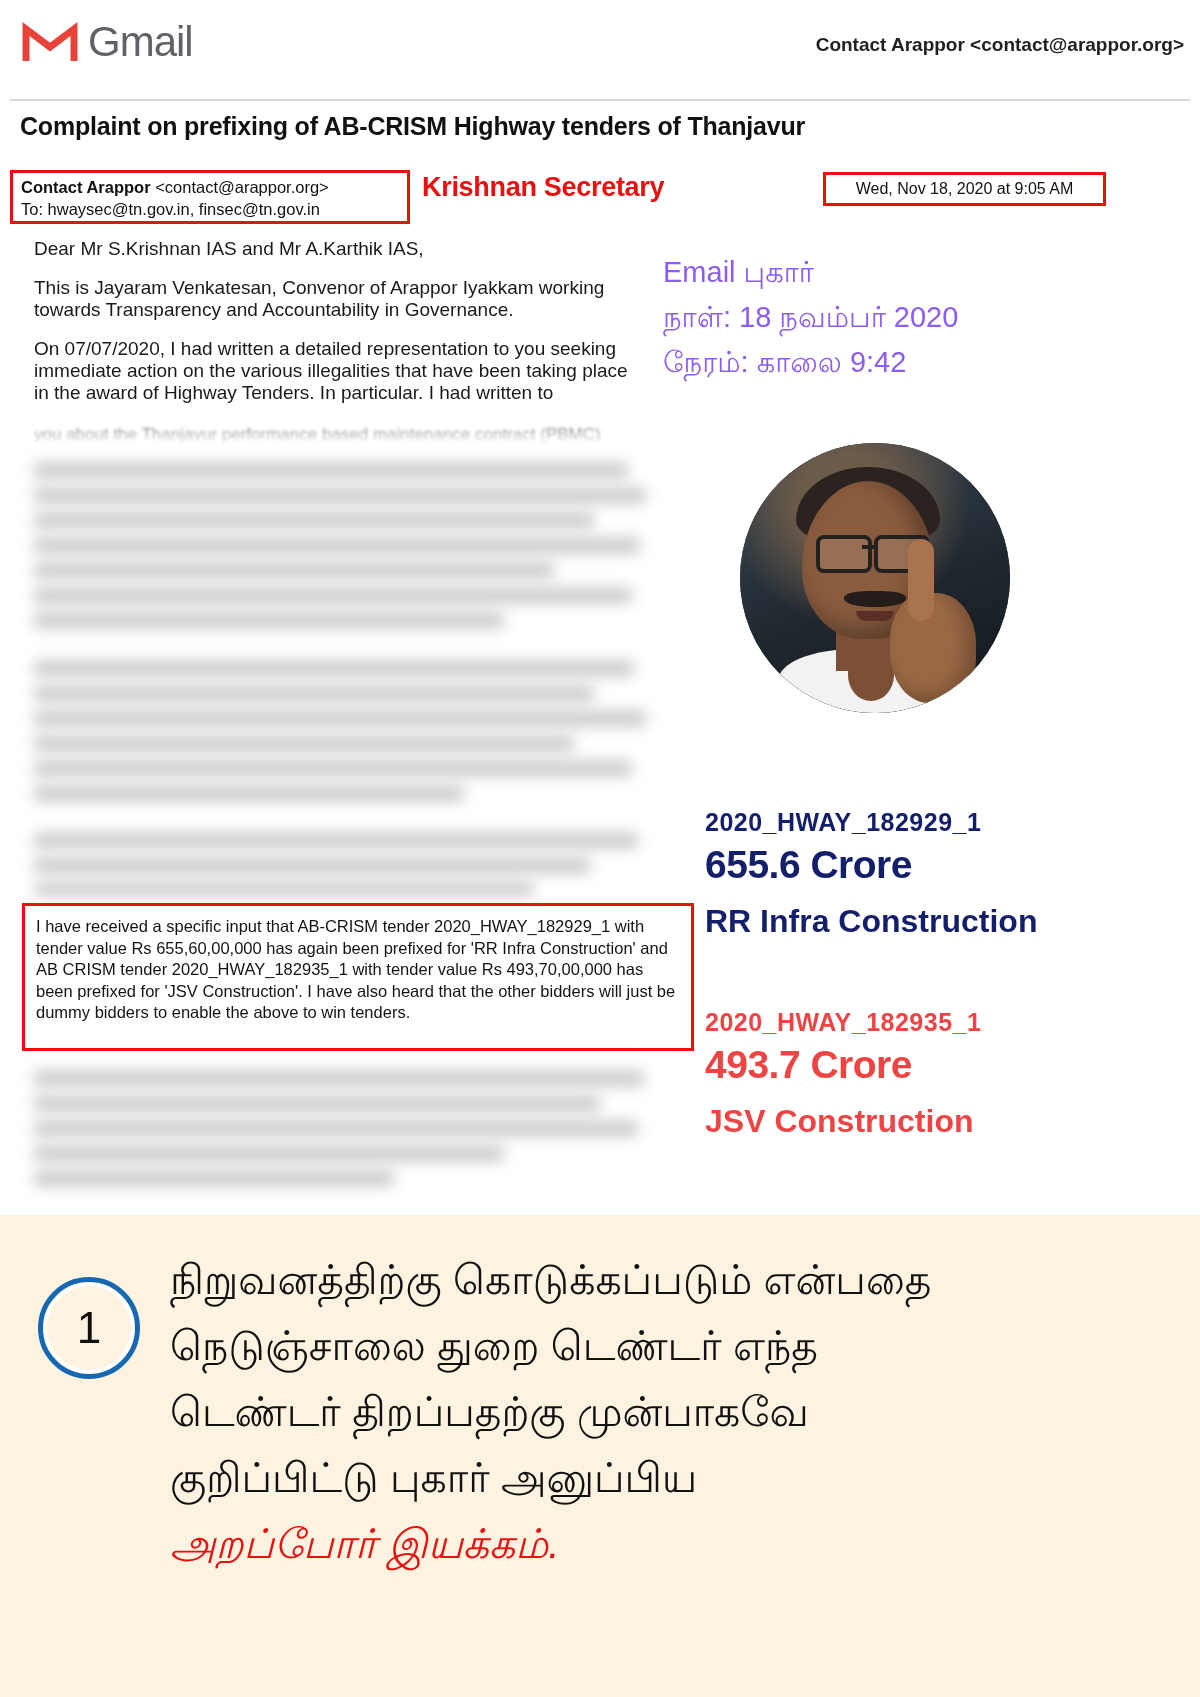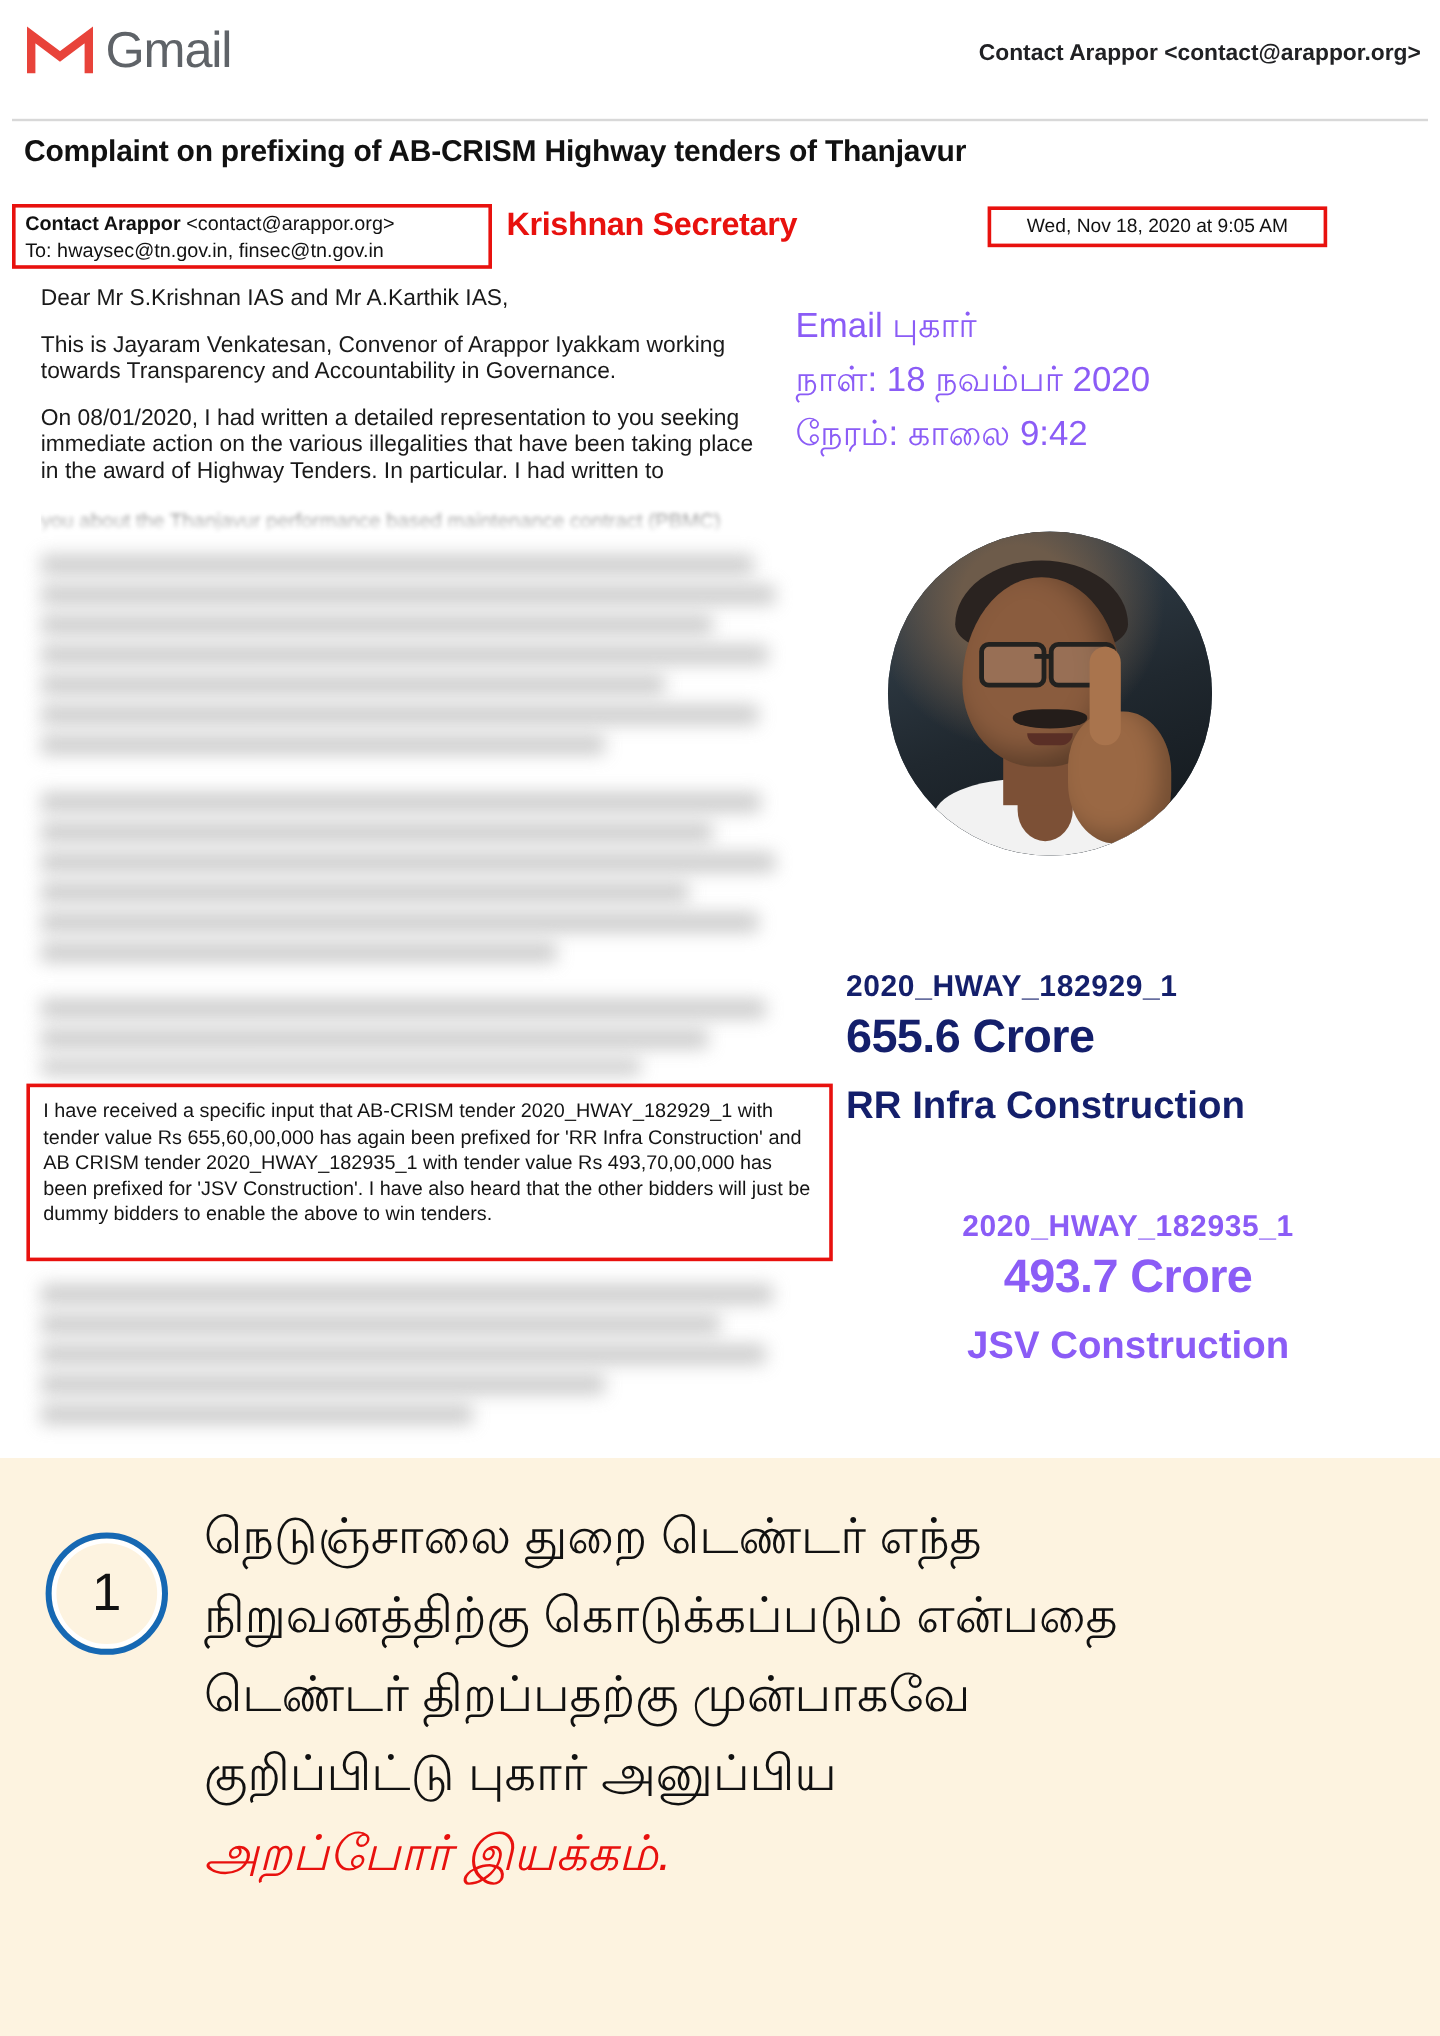--- a/index.html
+++ b/index.html
@@ -236,21 +236,21 @@
     font-weight: bold;
     margin-top: 6px;
     letter-spacing: -0.5px;
   }
   .tender-company {
     font-size: 32px;
     font-weight: bold;
     margin-top: 16px;
   }
   .navy { color: #141f6b; }
-  .green { color: #8b5cf6; text-align: center; }
+  .green { color: #ef4444; }
 
   
   #excerpt-box {
     position: absolute;
     left: 22px; top: 903px;
     width: 672px;
     height: 148px;
     border: 3px solid #e8110e;
     box-sizing: border-box;
     background: #ffffff;
@@ -321,21 +321,21 @@
 
 <div id="annot-highways-secretary">Krishnan Secretary</div>
 
 <div id="date-box">
   <span id="date-text">Wed, Nov 18, 2020 at 9:05 AM</span>
 </div>
 
 <div id="body-text">
   <p>Dear Mr S.Krishnan IAS and Mr A.Karthik IAS,</p>
   <p>This is Jayaram Venkatesan, Convenor of Arappor Iyakkam working towards Transparency and Accountability in Governance.</p>
-  <p>On 08/01/2020, I had written a detailed representation to you seeking immediate action on the various illegalities that have been taking place in the award of Highway Tenders. In particular. I had written to</p>
+  <p>On 07/07/2020, I had written a detailed representation to you seeking immediate action on the various illegalities that have been taking place in the award of Highway Tenders. In particular. I had written to</p>
 </div>
 <div id="body-fade">you about the Thanjavur performance based maintenance contract (PBMC)</div>
 
 <div class="blur-block" style="left:34px;  top:462px; width:594px; height:17px;"></div>
 <div class="blur-block" style="left:34px;  top:487px; width:612px; height:17px;"></div>
 <div class="blur-block" style="left:34px;  top:512px; width:560px; height:17px;"></div>
 <div class="blur-block" style="left:34px;  top:537px; width:606px; height:17px;"></div>
 <div class="blur-block" style="left:34px;  top:562px; width:520px; height:17px;"></div>
 <div class="blur-block" style="left:34px;  top:587px; width:598px; height:17px;"></div>
 <div class="blur-block" style="left:34px;  top:612px; width:470px; height:17px;"></div>
@@ -391,19 +391,19 @@
   <div class="tender-company green">JSV Construction</div>
 </div>
 
 <div id="excerpt-box">
   <div id="excerpt-text">I have received a specific input that AB-CRISM tender 2020_HWAY_182929_1 with tender value Rs 655,60,00,000 has again been prefixed for 'RR Infra Construction' and AB CRISM tender 2020_HWAY_182935_1 with tender value Rs 493,70,00,000 has been prefixed for 'JSV Construction'. I have also heard that the other bidders will just be dummy bidders to enable the above to win tenders.</div>
 </div>
 
 <div id="caption-panel">
   <div id="caption-number">1</div>
   <div id="caption-text">
+    <div>நிறுவனத்திற்கு கொடுக்கப்படும் என்பதை</div>
     <div>நெடுஞ்சாலை துறை டெண்டர் எந்த</div>
-    <div>நிறுவனத்திற்கு கொடுக்கப்படும் என்பதை</div>
     <div>டெண்டர் திறப்பதற்கு முன்பாகவே</div>
     <div>குறிப்பிட்டு புகார் அனுப்பிய</div>
     <div class="red-line">அறப்போர் இயக்கம்.</div>
   </div>
 </div>
 
 </body></html>

